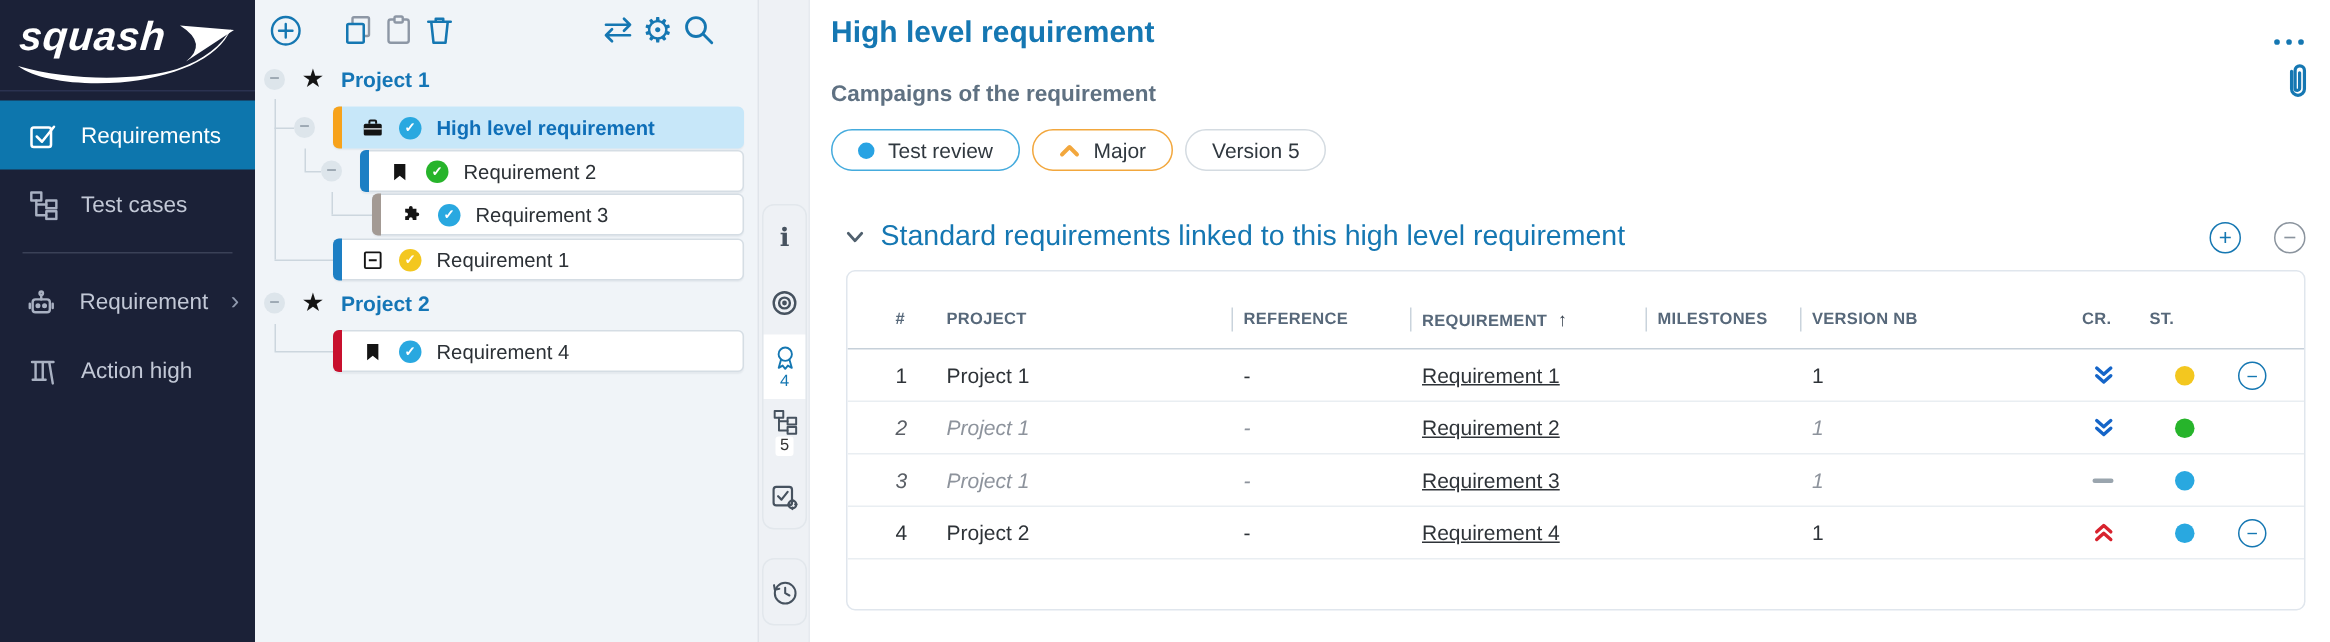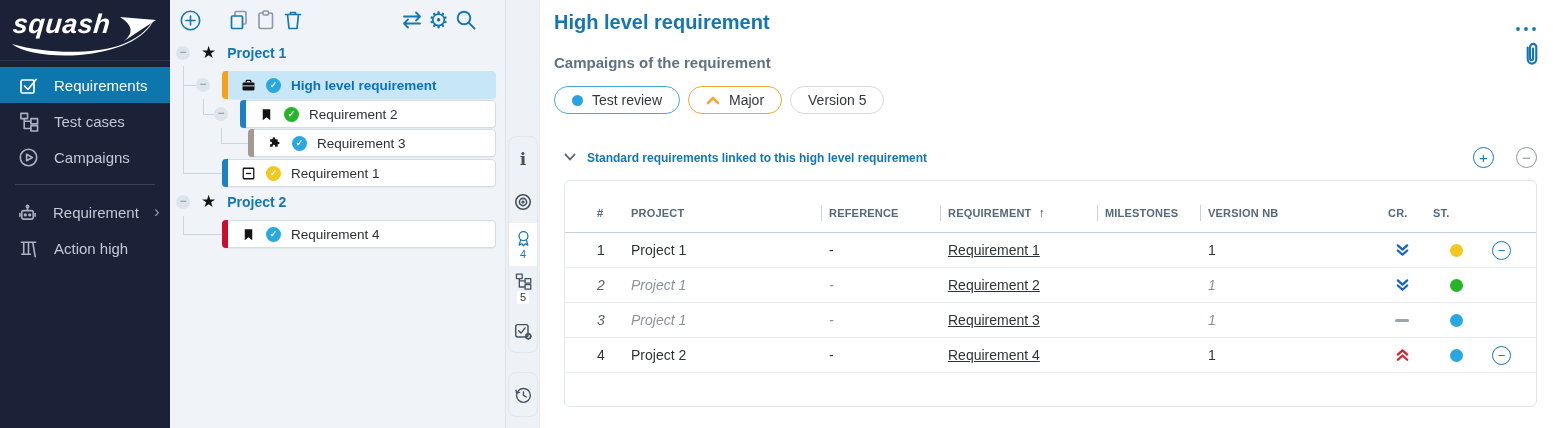--- a/index.html
+++ b/index.html
@@ -7,21 +7,21 @@
               font-family:"Liberation Sans", sans-serif; }
   .app { position:relative; width:1553px; height:428px; }
 
   
   .sidebar { position:absolute; left:0; top:0; width:170px; height:428px; background:#1b2137; }
   .logo { position:relative; height:61px; border-bottom:1px solid #2b3250; cursor:pointer; }
   .logo svg.swoosh { position:absolute; left:6px; top:6px; }
   .logo-text { position:absolute; left:13px; top:9px; font-style:italic; font-weight:700;
                font-size:27px; color:#fff; letter-spacing:.5px; transform:skewX(-5deg); }
   .nav { padding-top:6px; }
-  .nav-item { height:36px; display:flex; align-items:center; padding-left:17px; gap:15px;
+  .nav-item { height:46px; display:flex; align-items:center; padding-left:17px; gap:15px;
               font-size:15px; color:#c2c8d6; cursor:pointer; }
   .nav-item .nicon { width:22px; height:22px; display:flex; align-items:center; justify-content:center; }
   .nav-item svg { stroke:#a9b1c2; fill:none; stroke-width:1.7; stroke-linecap:round; stroke-linejoin:round; }
   .nav-item.selected { background:#0d76ad; color:#fff; }
   .nav-item.selected svg { stroke:#fff; }
   .nav-divider { border-top:1px solid #3a4157; margin:9px 15px; }
   .nav-chevron { margin-left:auto; margin-right:14px; color:#8f99ad; font-size:17px; }
   .nav-chevron::after { content:"›"; }
 
   
@@ -77,21 +77,21 @@
   .page-title { position:absolute; left:14px; top:11px; font-size:20px; font-weight:700; color:#1577b2; }
   .subtitle { position:absolute; left:14px; top:54px; font-size:15px; font-weight:700; color:#5f7182; }
   .more { position:absolute; right:16px; top:18px; cursor:pointer; }
   .clip { position:absolute; right:8px; top:40px; cursor:pointer; }
   .chips { position:absolute; left:14px; top:86px; display:flex; gap:8px; }
   .chip { height:28px; border:1px solid #d4dbe1; border-radius:15px; display:flex; align-items:center;
           gap:9px; padding:0 17px; font-size:14px; color:#30383f; background:#fff; cursor:pointer; }
   .chip-dot { width:11px; height:11px; border-radius:50%; }
 
   .section-head { position:absolute; left:24px; top:147px; right:16px; display:flex; align-items:center; gap:11px; }
-  .section-title { font-size:12px; font-weight:700; color:#1577b2; }
+  .section-title { font-size:19px; font-weight:400; color:#1577b2; }
   .chev-down { cursor:pointer; display:flex; }
   .circ { width:21px; height:21px; border-radius:50%; display:flex; align-items:center; justify-content:center;
           font-size:15px; line-height:1; cursor:pointer; }
   .circ.add { border:1.6px solid #1577b2; color:#1577b2; margin-left:auto; }
   .circ.add::after { content:"+"; }
   .circ.sub { border:1.6px solid #8b949e; color:#8b949e; margin-left:11px; }
   .circ.sub::after { content:"−"; }
 
   .card { position:absolute; left:24px; top:180px; width:973px; height:227px; background:#fff;
           border:1px solid #e0e6ed; border-radius:6px; overflow:hidden; }
@@ -149,29 +149,20 @@
         <span class="nicon">
           <svg width="21" height="21" viewBox="0 0 22 22">
               <rect x="3" y="2.5" width="7" height="5.5"></rect>
               <rect x="13.5" y="8" width="7" height="5.5"></rect>
               <rect x="13.5" y="15.5" width="7" height="5.5"></rect>
               <path d="M6.5 8 V18.3 H13.5 M6.5 10.8 H13.5"></path>
             </svg>
         </span>
         <span>Test cases</span>
       </div>
-      <div class="nav-item">
-        <span class="nicon">
-          <svg width="21" height="21" viewBox="0 0 22 22">
-              <circle cx="11" cy="11" r="8.6"></circle>
-              <polygon points="9,7.6 9,14.4 15,11"></polygon>
-            </svg>
-        </span>
-        <span>Campaigns</span>
-      </div>
       <div class="nav-divider"></div>
       <div class="nav-item">
         <span class="nicon">
           <svg width="21" height="21" viewBox="0 0 22 22">
               <rect x="5" y="9" width="12" height="9" rx="2"></rect>
               <circle cx="8.7" cy="13.5" r="0.9"></circle>
               <circle cx="13.3" cy="13.5" r="0.9"></circle>
               <path d="M11 9 V6"></path>
               <circle cx="11" cy="4.7" r="1.2"></circle>
               <path d="M3 12 v3 M19 12 v3"></path>

